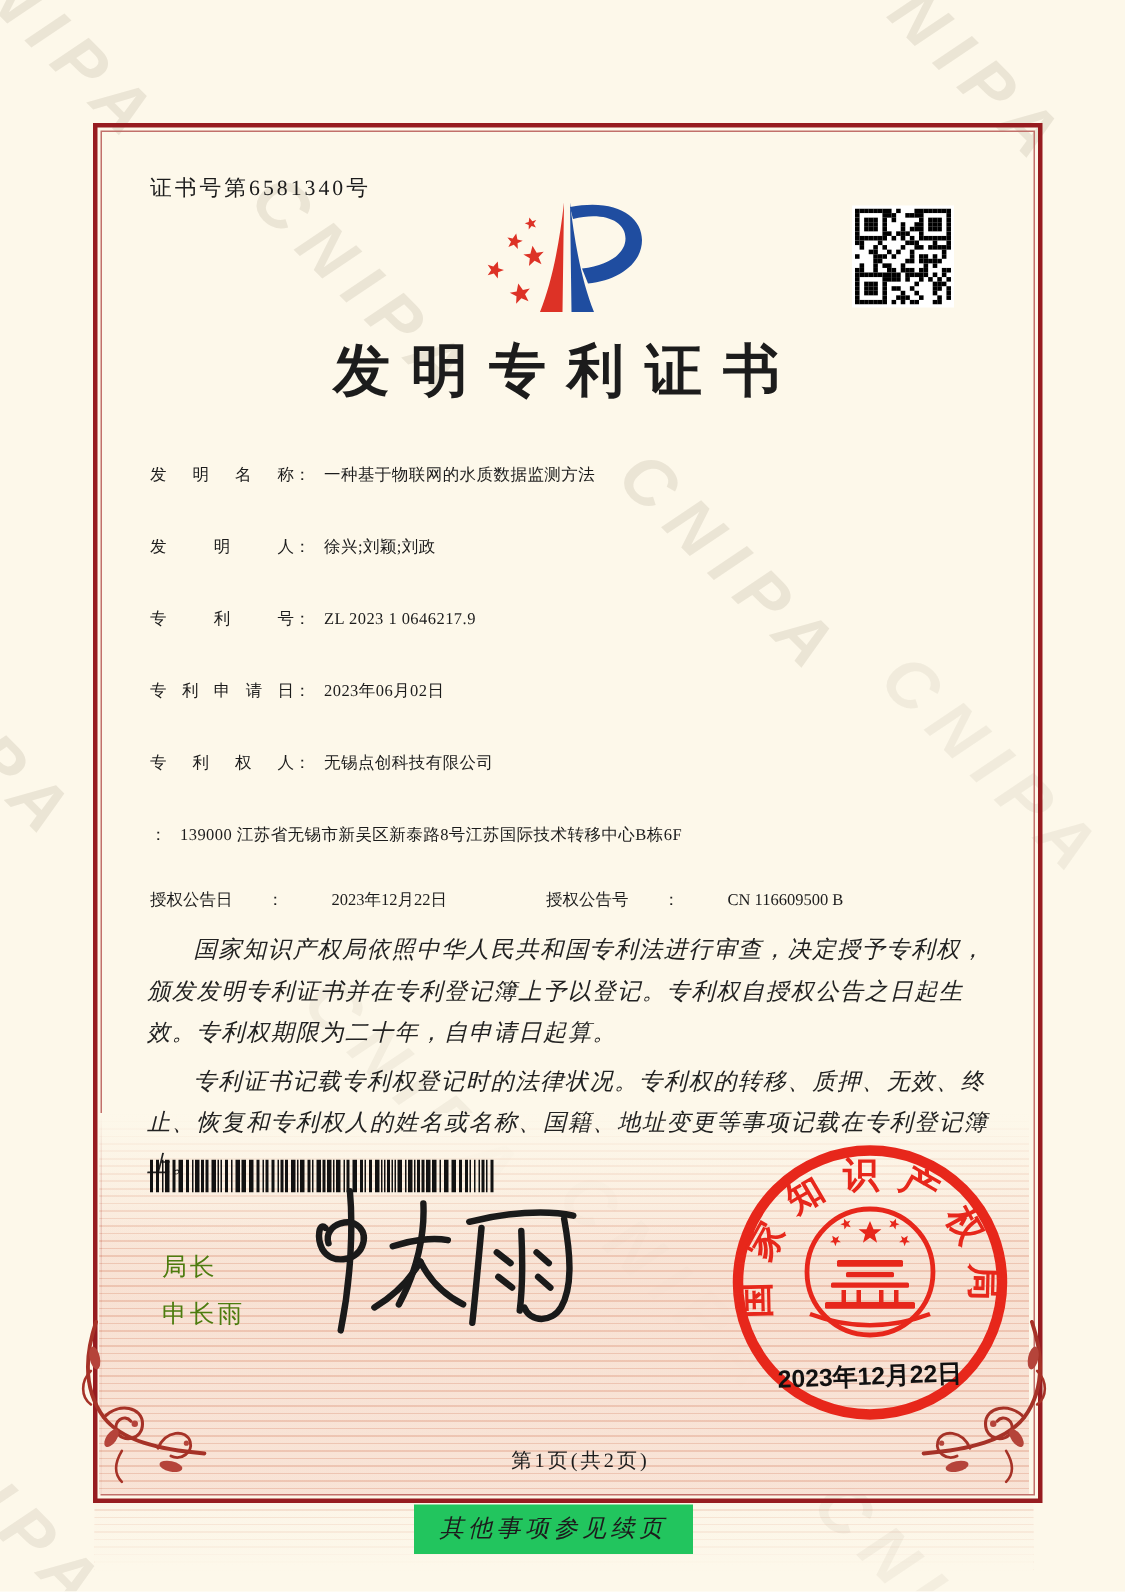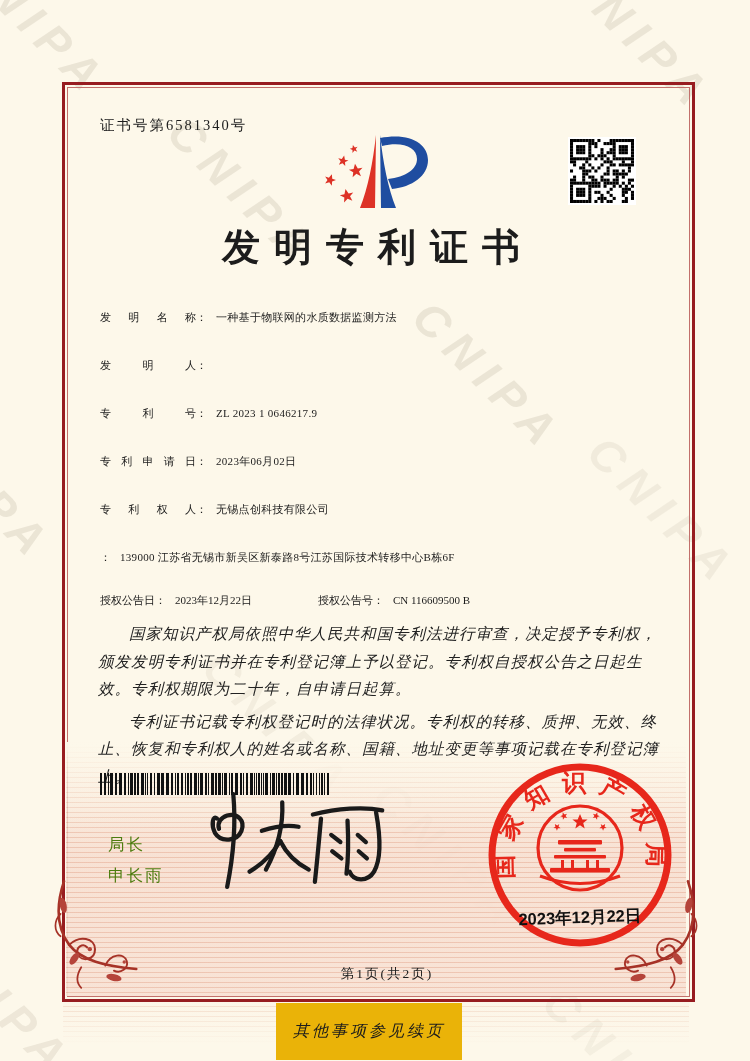--- a/index.html
+++ b/index.html
@@ -20,21 +20,21 @@
       padding:2px;z-index:3;}
   .title{position:absolute;left:0;top:222px;width:750px;text-align:center;z-index:3;
          font-size:38px;font-weight:600;letter-spacing:14px;padding-left:6px;box-sizing:border-box;}
   .fields{position:absolute;left:100px;top:306px;width:562px;z-index:3;font-size:11px;}
   .frow{display:flex;line-height:23px;margin-bottom:25px;}
   .frow.tight{margin-bottom:3px;}
   .flabel{width:96px;text-align:justify;text-align-last:justify;flex:none;}
   .fcolon{width:20px;flex:none;}
   .fvalue{flex:1;letter-spacing:0.3px;}
   .grant{display:flex;line-height:23px;margin-top:20px;}
-  .grant .pair{display:flex;}
+  .grant .pair{display:flex;gap:23px;}
   .grant .pair+.pair{margin-left:66px;}
   .paras{position:absolute;left:98px;top:620px;width:566px;z-index:3;
          font-size:15.5px;font-style:italic;line-height:27.5px;letter-spacing:1px;color:#222;}
   .paras p{margin:0 0 5px 0;text-indent:2em;}
   
   .wave{position:absolute;left:66px;top:742px;width:620px;height:254px;z-index:2;
         background:
           linear-gradient(to bottom, #fdf8ea 0px, rgba(253,248,234,0) 90px),
           repeating-linear-gradient(to bottom, rgba(213,125,95,0.28) 0 1px, rgba(250,233,222,0.25) 1px 5px),
           linear-gradient(to bottom, rgba(247,224,210,0.15), rgba(246,219,204,0.85) 45%, rgba(247,223,209,0.9));}
@@ -46,22 +46,22 @@
   .flourish.fl-left{left:52px;top:876px;}
   .flourish.fl-right{left:614px;top:876px;transform:scaleX(-1);}
   .barcode{position:absolute;left:100px;top:773px;width:232px;height:22px;z-index:4;}
   .director{position:absolute;left:108px;top:834px;z-index:4;
             font-family:"Liberation Sans","DejaVu Sans",sans-serif;font-size:16.5px;letter-spacing:2px;color:#4d7c0f;}
   .director div{margin-bottom:9px;}
   .signature{position:absolute;left:198px;top:788px;width:195px;height:102px;z-index:4;}
   .seal{position:absolute;left:485px;top:760px;width:190px;height:190px;z-index:5;}
   .page-info{position:absolute;left:12px;top:965px;width:750px;text-align:center;z-index:3;
              font-size:13.5px;letter-spacing:2px;}
-  .cont-note{position:absolute;left:276px;top:1003px;z-index:3;background:#eab308;
-             padding:18px 17px;font-size:16px;font-style:italic;letter-spacing:3px;}
+  .cont-note{position:absolute;left:276px;top:1003px;z-index:3;background:#22c55e;
+             padding:6px 17px;font-size:16px;font-style:italic;letter-spacing:3px;}
 </style>
 </head>
 <body>
 
 <div class="page">
 
   <div class="frame"></div>
 
   <div class="cert-no">证书号第6581340号</div>
 
@@ -315,20 +315,21 @@
 
   <div class="fields">
     <div class="frow">
       <span class="flabel">发明名称</span>
         <span class="fcolon">：</span>
       <span class="fvalue">一种基于物联网的水质数据监测方法</span>
     </div>
     <div class="frow">
       <span class="flabel">发明人</span>
         <span class="fcolon">：</span>
+      <span class="fvalue">徐兴;刘颖;刘政</span>
     </div>
     <div class="frow">
       <span class="flabel">专利号</span>
         <span class="fcolon">：</span>
       <span class="fvalue">ZL 2023 1 0646217.9</span>
     </div>
     <div class="frow">
       <span class="flabel">专利申请日</span>
         <span class="fcolon">：</span>
       <span class="fvalue">2023年06月02日</span>

